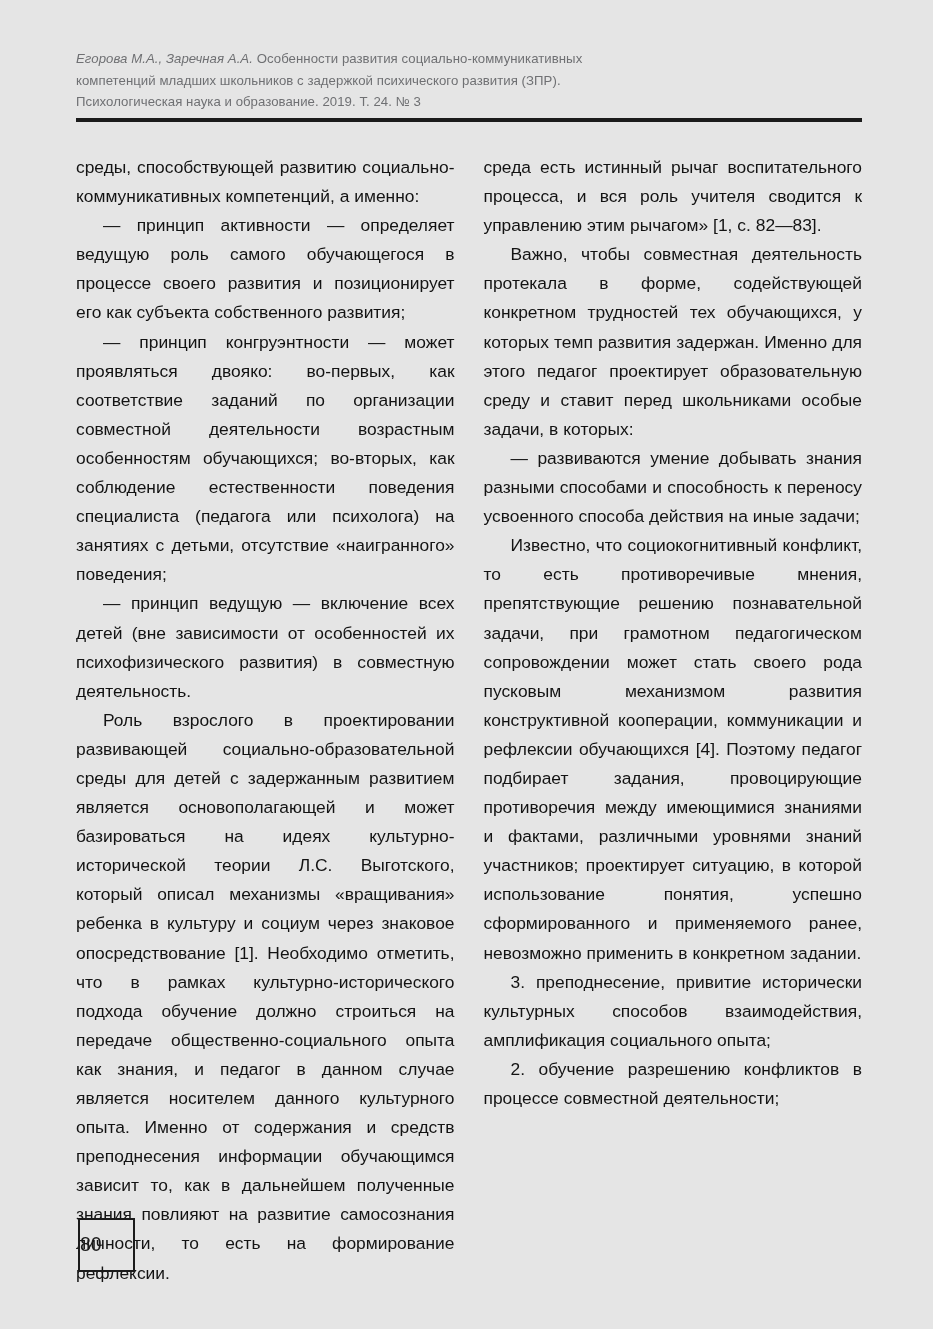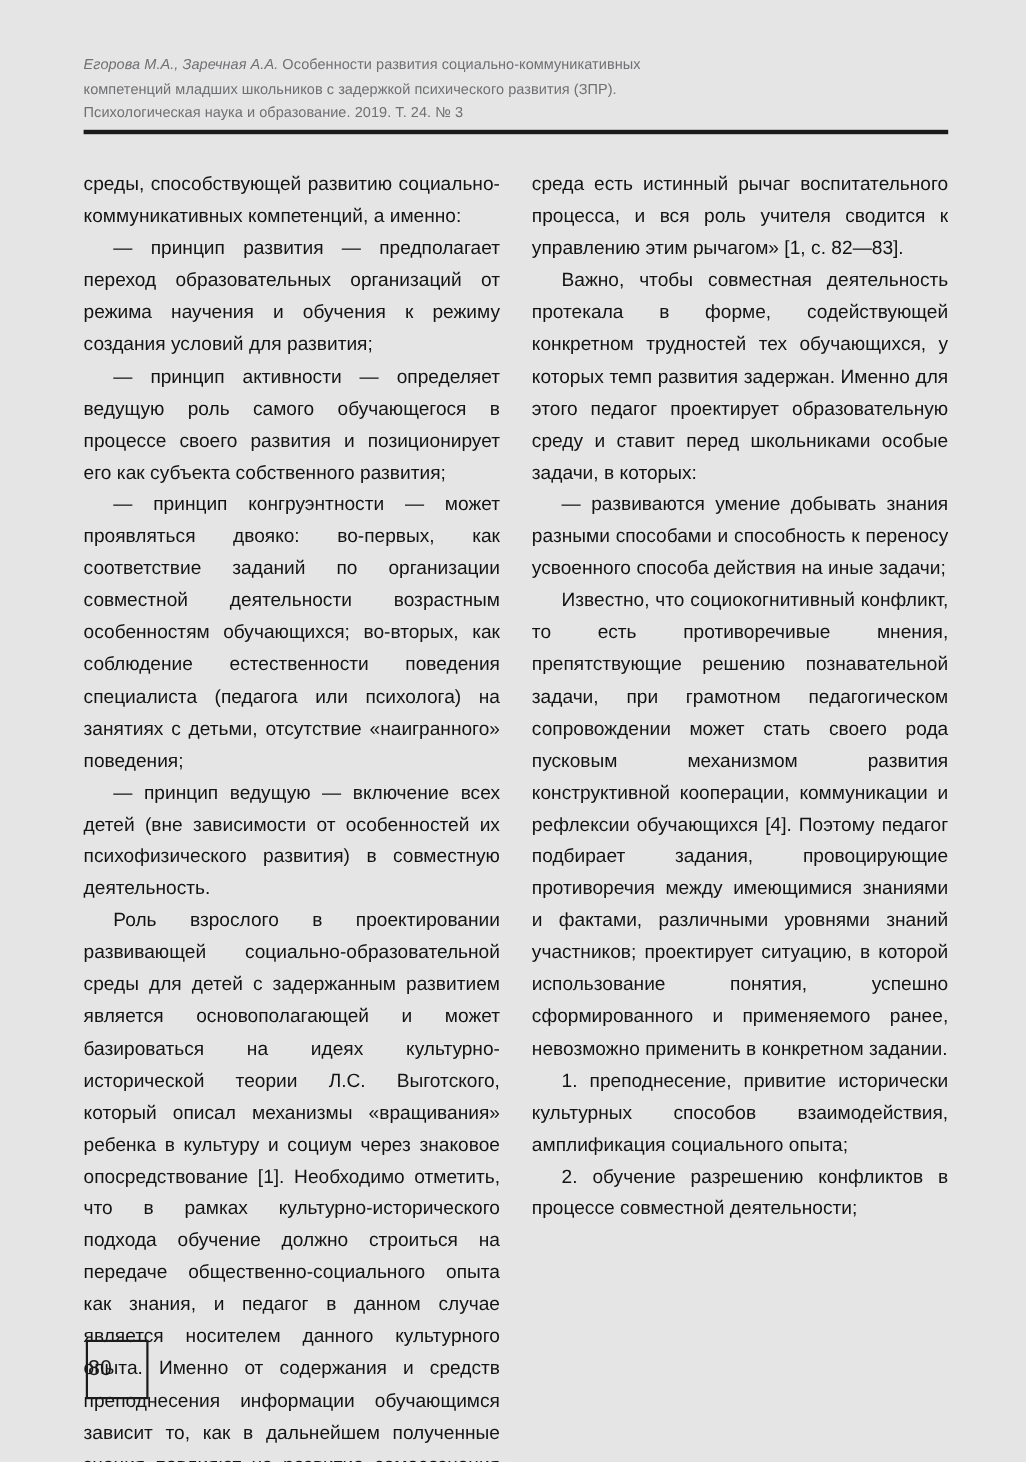--- a/index.html
+++ b/index.html
@@ -103,34 +103,33 @@
     <span class="runhead-line">компетенций младших школьников с задержкой психического развития (ЗПР).</span>
     <span class="runhead-line">Психологическая наука и образование. 2019. Т. 24. № 3</span>
   </div>
 
   <div class="rule"></div>
 
   <div class="columns">
 
     <div class="col">
       <p class="para cont">среды, способствующей развитию социально-коммуникативных компетенций, а именно:</p>
-      <p class="para">— принцип развития — предполагает переход образовательных организаций от режима научения и обучения к режиму создания условий для развития;</p>
       <p class="para">— принцип активности — определяет ведущую роль самого обучающегося в процессе своего развития и позиционирует его как субъекта собственного развития;</p>
       <p class="para">— принцип конгруэнтности — может проявляться двояко: во-первых, как соответствие заданий по организации совместной деятельности возрастным особенностям обучающихся; во-вторых, как соблюдение естественности поведения специалиста (педагога или психолога) на занятиях с детьми, отсутствие «наигранного» поведения;</p>
       <p class="para">— принцип ведущую — включение всех детей (вне зависимости от особенностей их психофизического развития) в совместную деятельность.</p>
       <p class="para">Роль взрослого в проектировании развивающей социально-образовательной среды для детей с задержанным развитием является основополагающей и может базироваться на идеях культурно-исторической теории Л.С. Выготского, который описал механизмы «вращивания» ребенка в культуру и социум через знаковое опосредствование [1]. Необходимо отметить, что в рамках культурно-исторического подхода обучение должно строиться на передаче общественно-социального опыта как знания, и педагог в данном случае является носителем данного культурного опыта. Именно от содержания и средств преподнесения информации обучающимся зависит то, как в дальнейшем полученные знания повлияют на развитие самосознания личности, то есть на формирование рефлексии.</p>
 
     </div>
 
     <div class="col">
       <p class="para cont">среда есть истинный рычаг воспитательного процесса, и вся роль учителя сводится к управлению этим рычагом» [1, с. 82—83].</p>
       <p class="para">Важно, чтобы совместная деятельность протекала в форме, содействующей конкретном трудностей тех обучающихся, у которых темп развития задержан. Именно для этого педагог проектирует образовательную среду и ставит перед школьниками особые задачи, в которых:</p>
       <p class="para">— развиваются умение добывать знания разными способами и способность к переносу усвоенного способа действия на иные задачи;</p>
       <p class="para">Известно, что социокогнитивный конфликт, то есть противоречивые мнения, препятствующие решению познавательной задачи, при грамотном педагогическом сопровождении может стать своего рода пусковым механизмом развития конструктивной кооперации, коммуникации и рефлексии обучающихся [4]. Поэтому педагог подбирает задания, провоцирующие противоречия между имеющимися знаниями и фактами, различными уровнями знаний участников; проектирует ситуацию, в которой использование понятия, успешно сформированного и применяемого ранее, невозможно применить в конкретном задании.</p>
-      <p class="para">1. преподнесение, привитие исторически культурных способов взаимодействия, амплификация социального опыта;</p>
+      <p class="para">3. преподнесение, привитие исторически культурных способов взаимодействия, амплификация социального опыта;</p>
       <p class="para">2. обучение разрешению конфликтов в процессе совместной деятельности;</p>
 
     </div>
 
   </div>
 
   <div class="folio">
     <span class="folio-num">80</span>
   </div>
 

